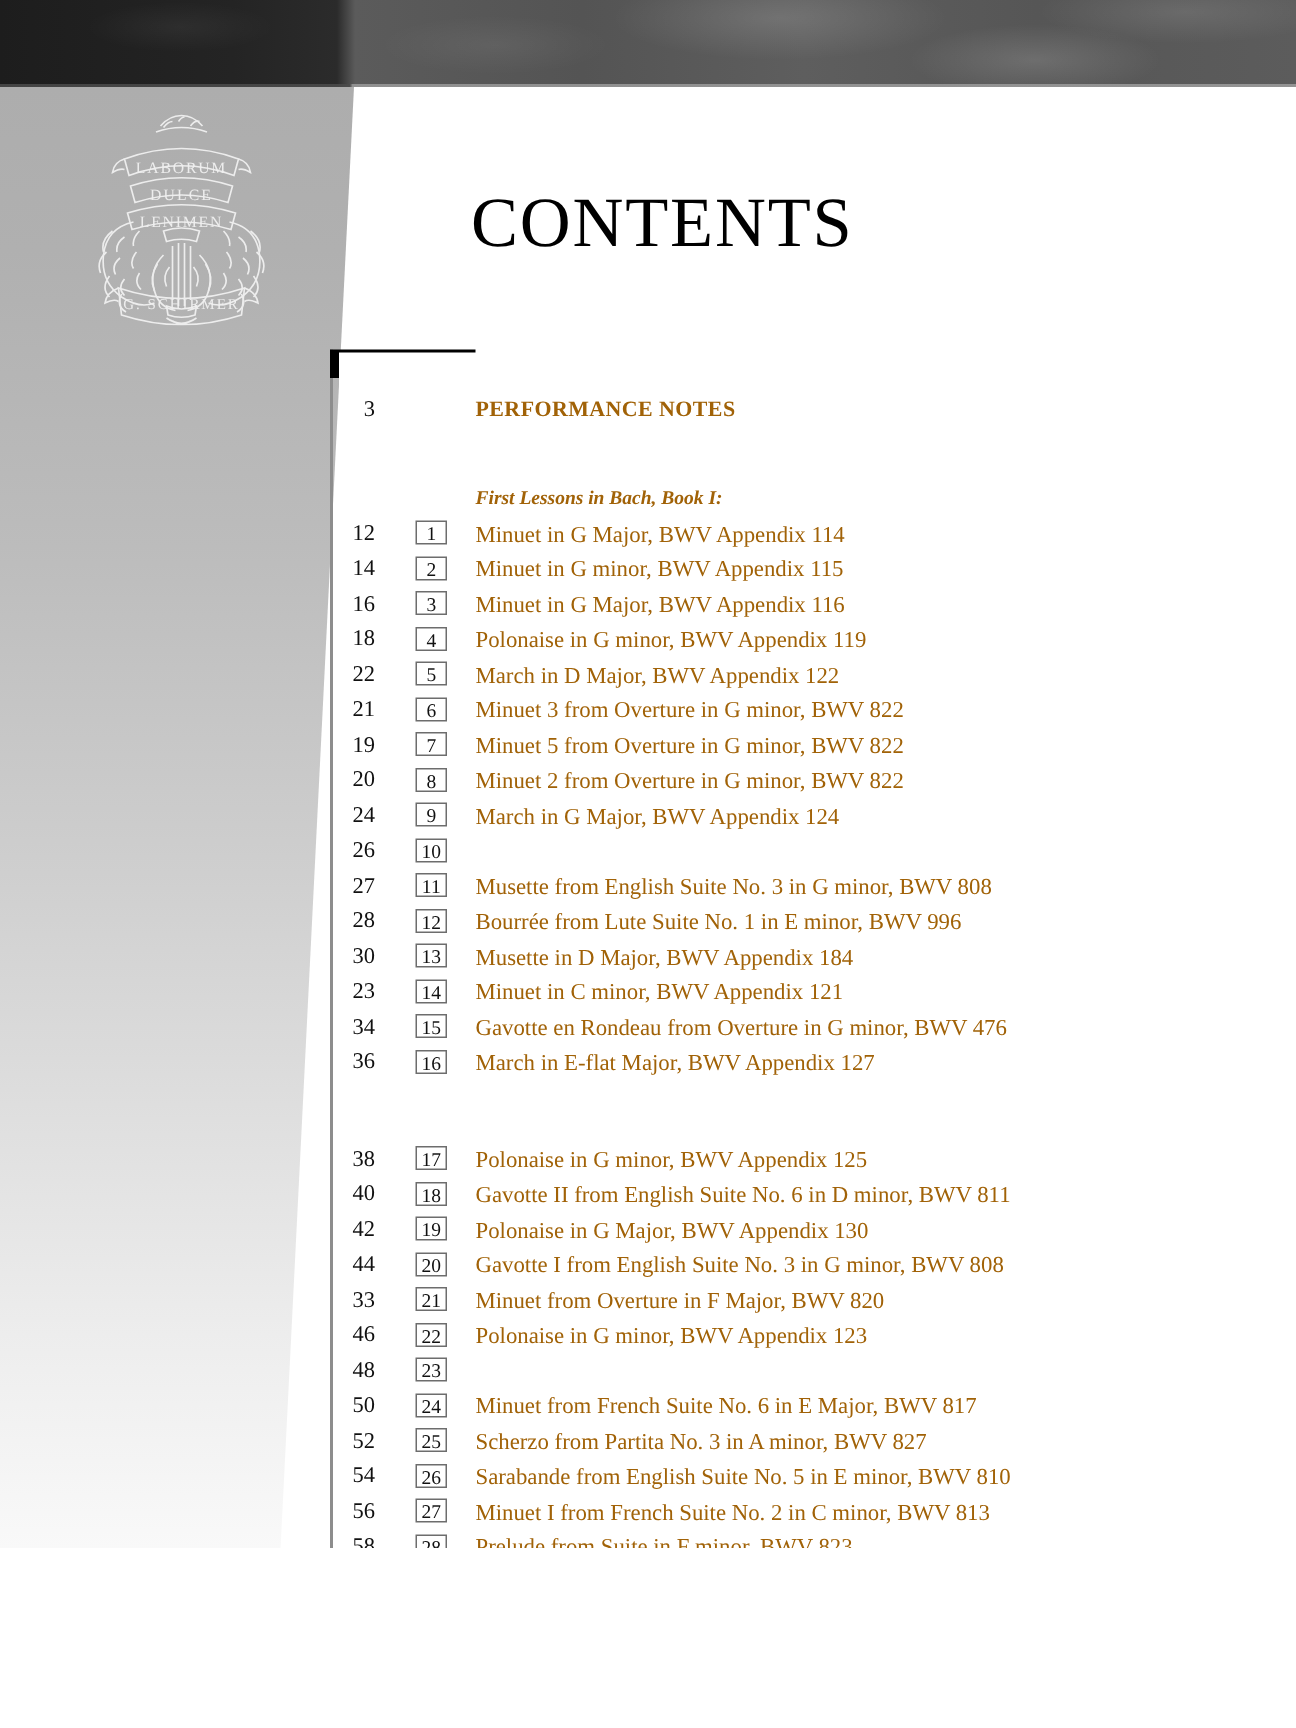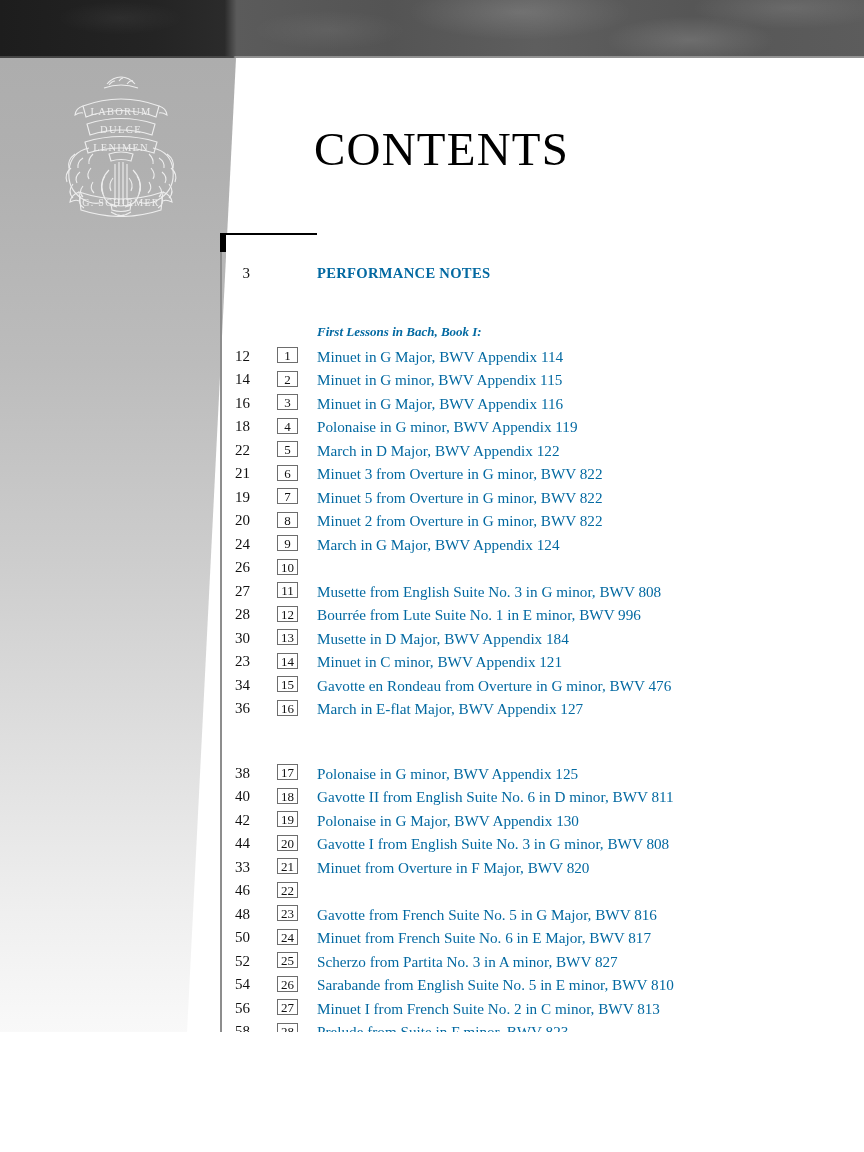--- a/index.html
+++ b/index.html
@@ -138,21 +138,21 @@
     font-size: 13px;
     line-height: 16px;
     color: #111;
     background: #fff;
     box-sizing: border-box;
   }
   .row .ttl {
     position: absolute;
     left: 97px; top: 3px;
     font-size: 15.2px;
-    color: #0369a1;
+    color: #a16207;
     white-space: nowrap;
   }
   .row.section .ttl {
     font-weight: bold;
     font-size: 13px;
     font-style: italic;
   }
   .row.caps .ttl {
     font-weight: bold;
     font-size: 14.6px;
@@ -346,25 +346,25 @@
         <span class="ttl">Gavotte I from English Suite No. 3 in G minor, BWV 808</span>
       </div>
       <div class="row">
         <span class="pg">33</span>
         <span class="tk">21</span>
         <span class="ttl">Minuet from Overture in F Major, BWV 820</span>
       </div>
       <div class="row">
         <span class="pg">46</span>
         <span class="tk">22</span>
+        <span class="ttl">Polonaise in G minor, BWV Appendix 123</span>
       </div>
       <div class="row">
         <span class="pg">48</span>
         <span class="tk">23</span>
-        <span class="ttl">Gavotte from French Suite No. 5 in G Major, BWV 816</span>
       </div>
       <div class="row">
         <span class="pg">50</span>
         <span class="tk">24</span>
         <span class="ttl">Minuet from French Suite No. 6 in E Major, BWV 817</span>
       </div>
       <div class="row">
         <span class="pg">52</span>
         <span class="tk">25</span>
         <span class="ttl">Scherzo from Partita No. 3 in A minor, BWV 827</span>

